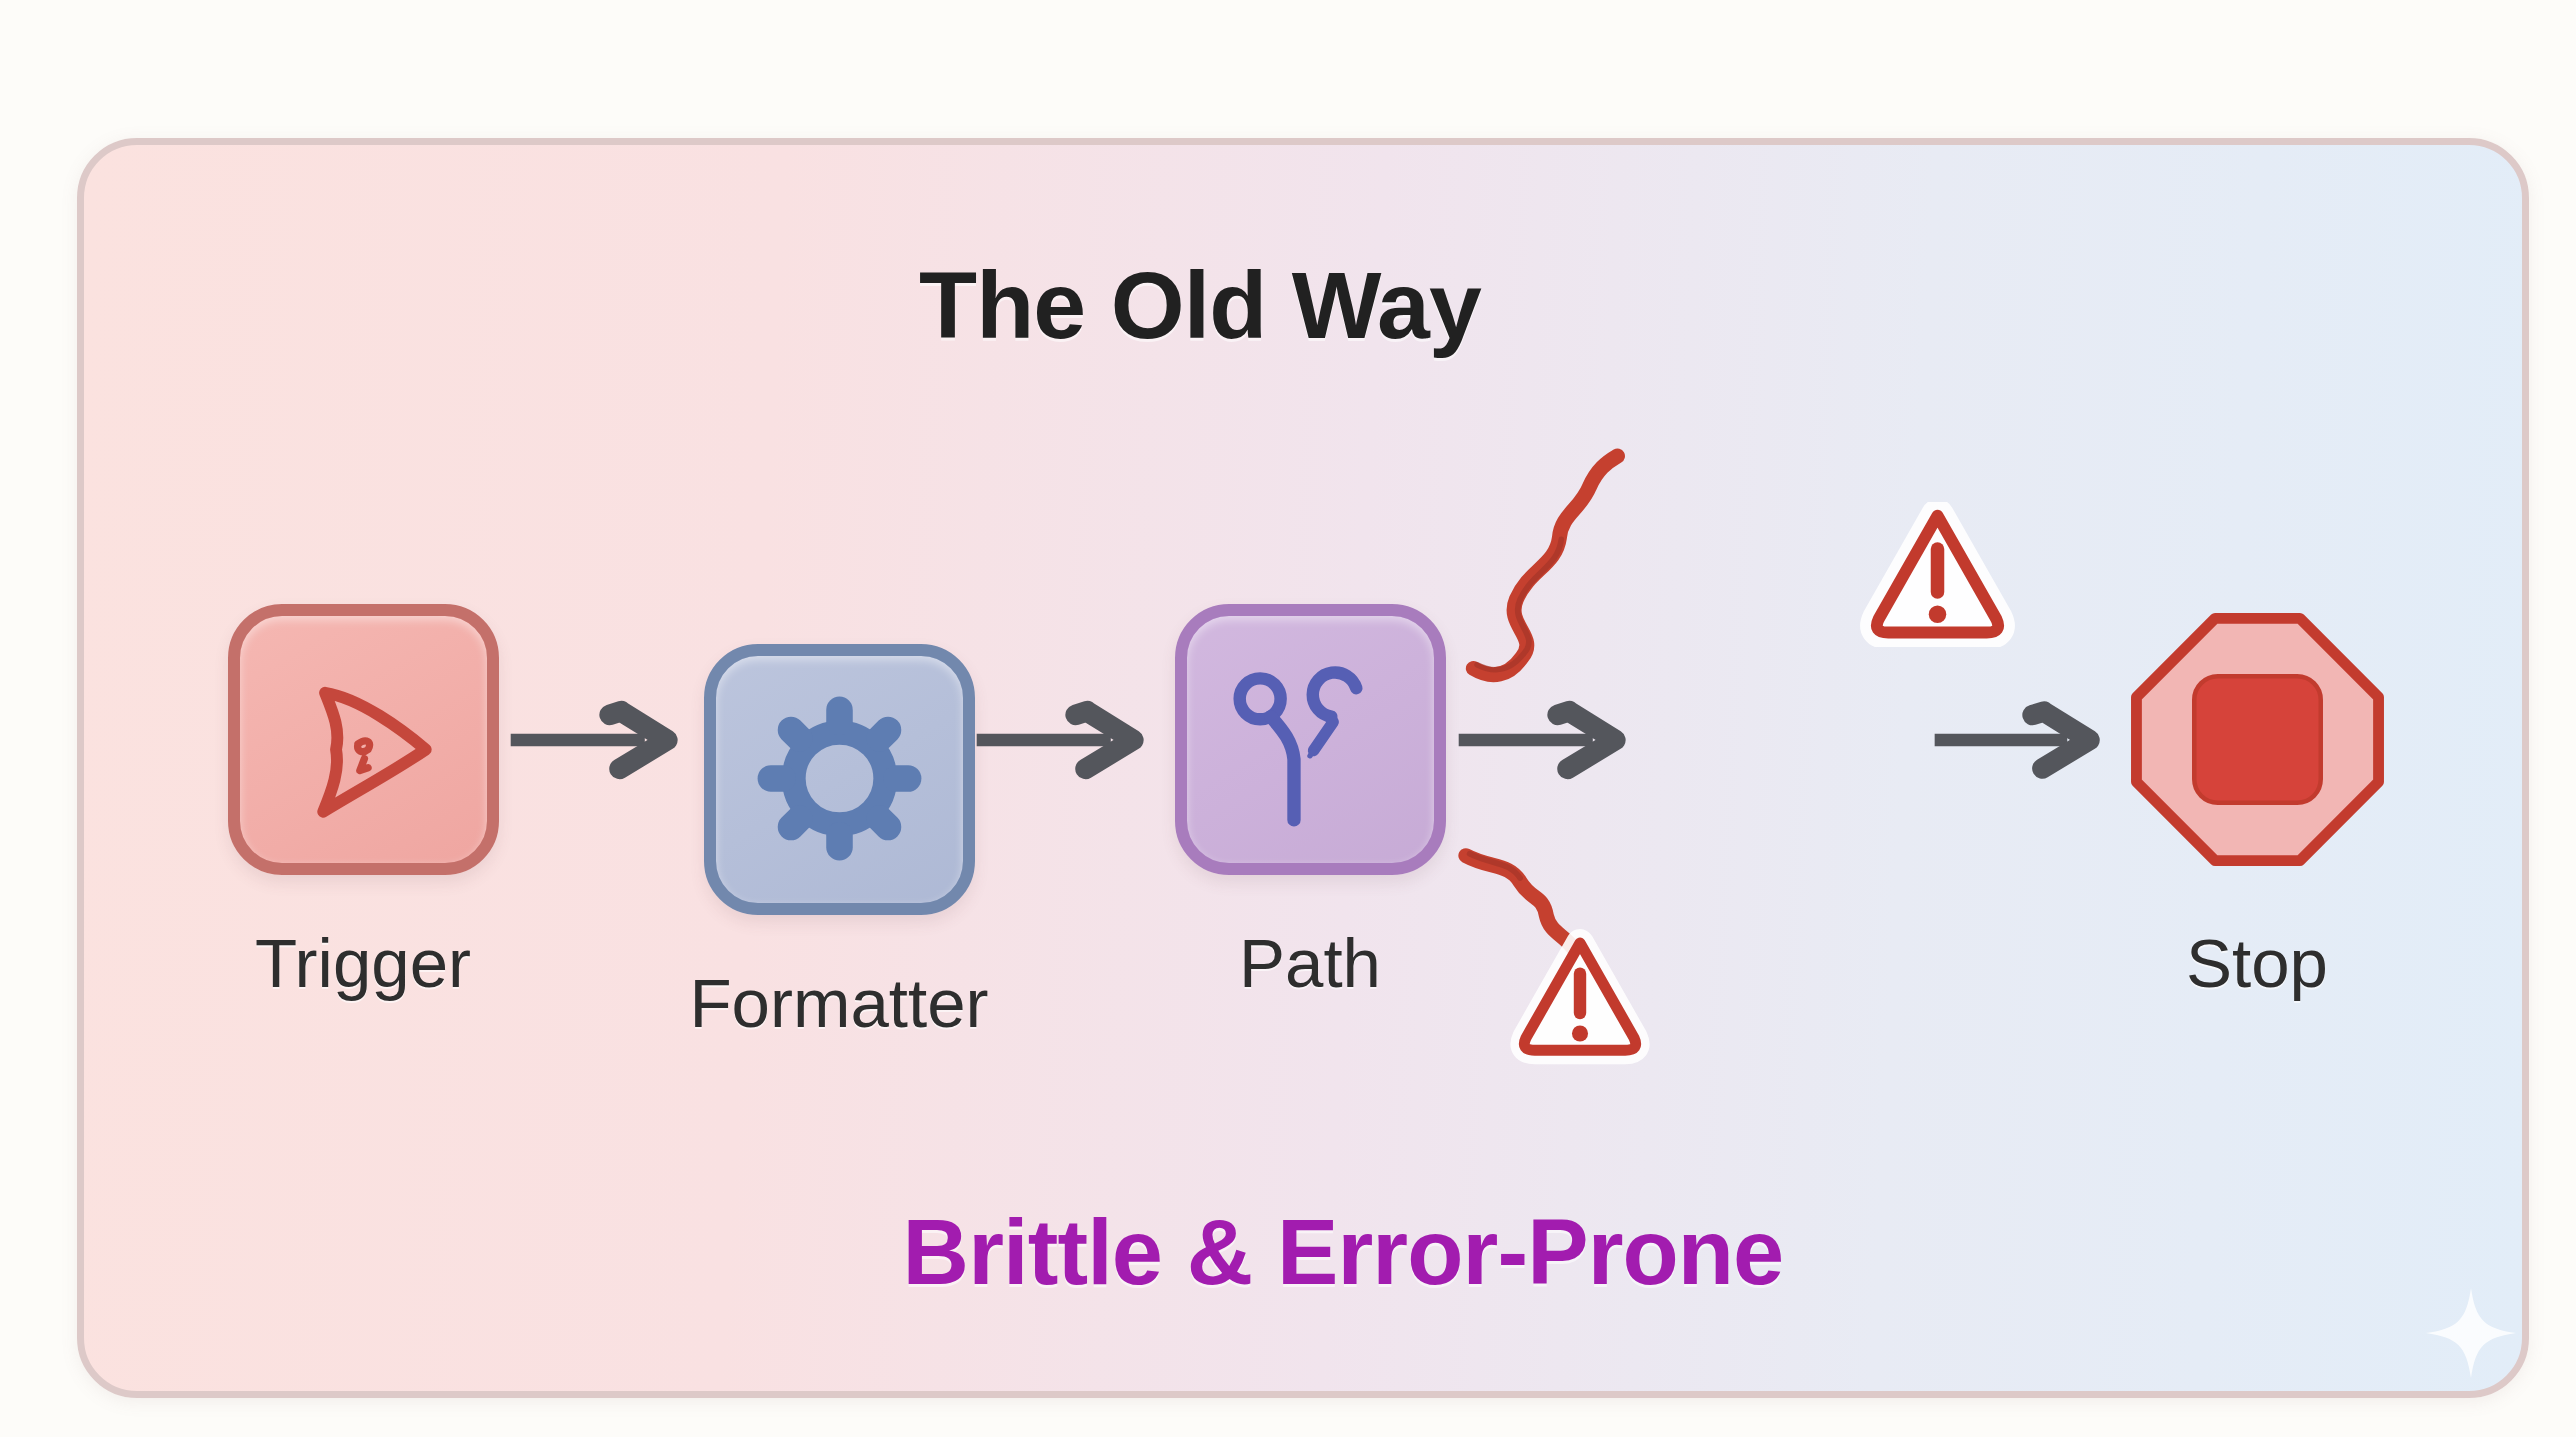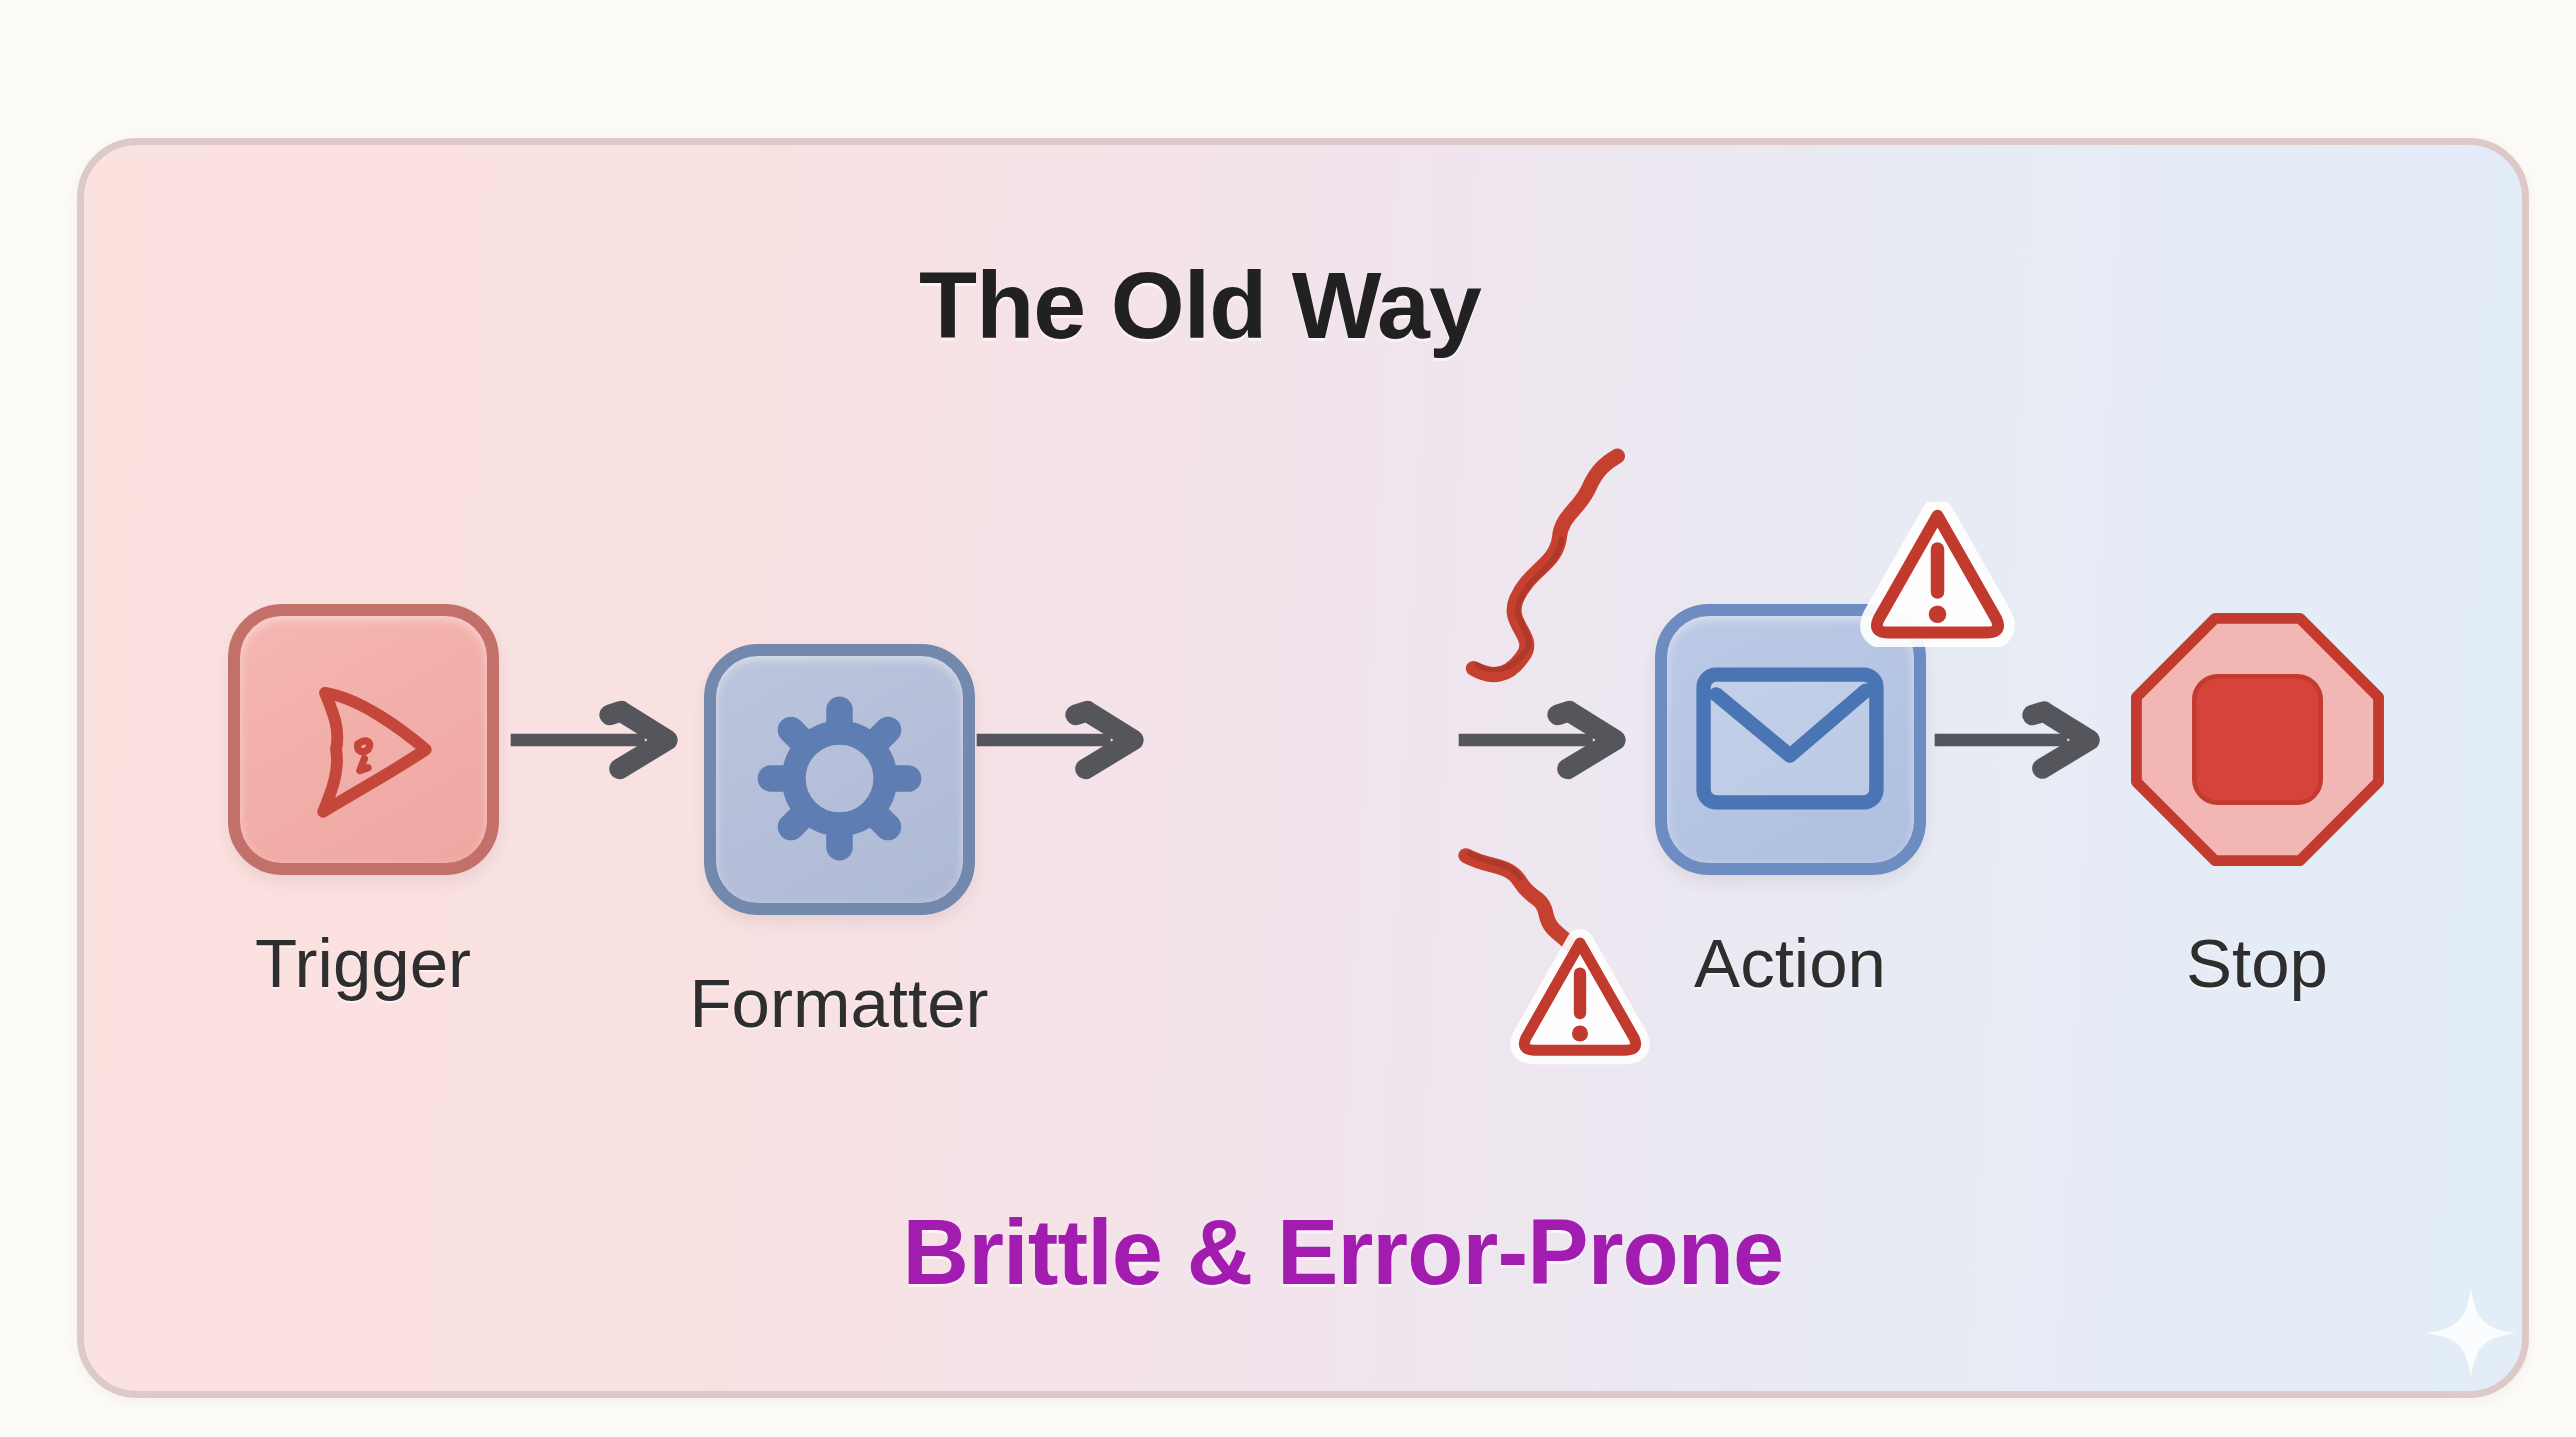--- a/index.html
+++ b/index.html
@@ -95,32 +95,35 @@
             <line x1="56.2" y1="56.2" x2="47" y2="47"></line>
             <line x1="100" y1="38" x2="100" y2="25"></line>
             <line x1="143.8" y1="56.2" x2="153" y2="47"></line>
           </g>
         </svg>
       </span>
     </div>
     <div class="node-label">Formatter</div>
   </div>
 
-
-  <div class="node" style="left:1603px;">
-    <div class="box box-action">
+  <div class="node" style="left:1123px;">
+    <div class="box box-path">
       <span>
-        <svg width="198" height="155" viewBox="0 0 220 170" fill="none" stroke="#4a75b5">
-          <rect x="14" y="14" width="192" height="142" rx="14" stroke-width="16" fill="rgba(255,255,255,0.14)"></rect>
-          <path d="M28 36 L 110 104 L 194 32" stroke-width="16" stroke-linecap="round" stroke-linejoin="round"></path>
+        <svg width="178" height="178" viewBox="0 0 200 200" fill="none" stroke="#565fb4">
+          <circle cx="44" cy="56" r="23" stroke-width="14"></circle>
+          <path d="M56 76 C 70 92, 80 104, 82 124 L 82 192" stroke-width="15" stroke-linecap="round"></path>
+          <path d="M124 76 A 25 25 0 1 1 152 44" stroke-width="14" stroke-linecap="round"></path>
+          <path d="M126 82 L 104 114" stroke-width="13" stroke-linecap="round"></path>
+          <path d="M110 104 L 100 120" stroke-width="6" stroke-linecap="round"></path>
         </svg>
       </span>
     </div>
-    <div class="node-label">Action</div>
+    <div class="node-label">Path</div>
   </div>
+
 
   <div class="node" style="left:2070px;">
     <div class="stop-wrap">
       <svg width="271" height="271" viewBox="0 0 300 300">
         <polygon points="103,16 197,16 284,103 284,197 197,284 103,284 16,197 16,103" fill="#f2b6b4" stroke="#c33b2e" stroke-width="12" stroke-linejoin="round"></polygon>
         <rect x="80" y="80" width="140" height="140" rx="26" fill="#d6433a" stroke="#c23b2e" stroke-width="5"></rect>
       </svg>
     </div>
     <div class="node-label">Stop</div>
   </div>

